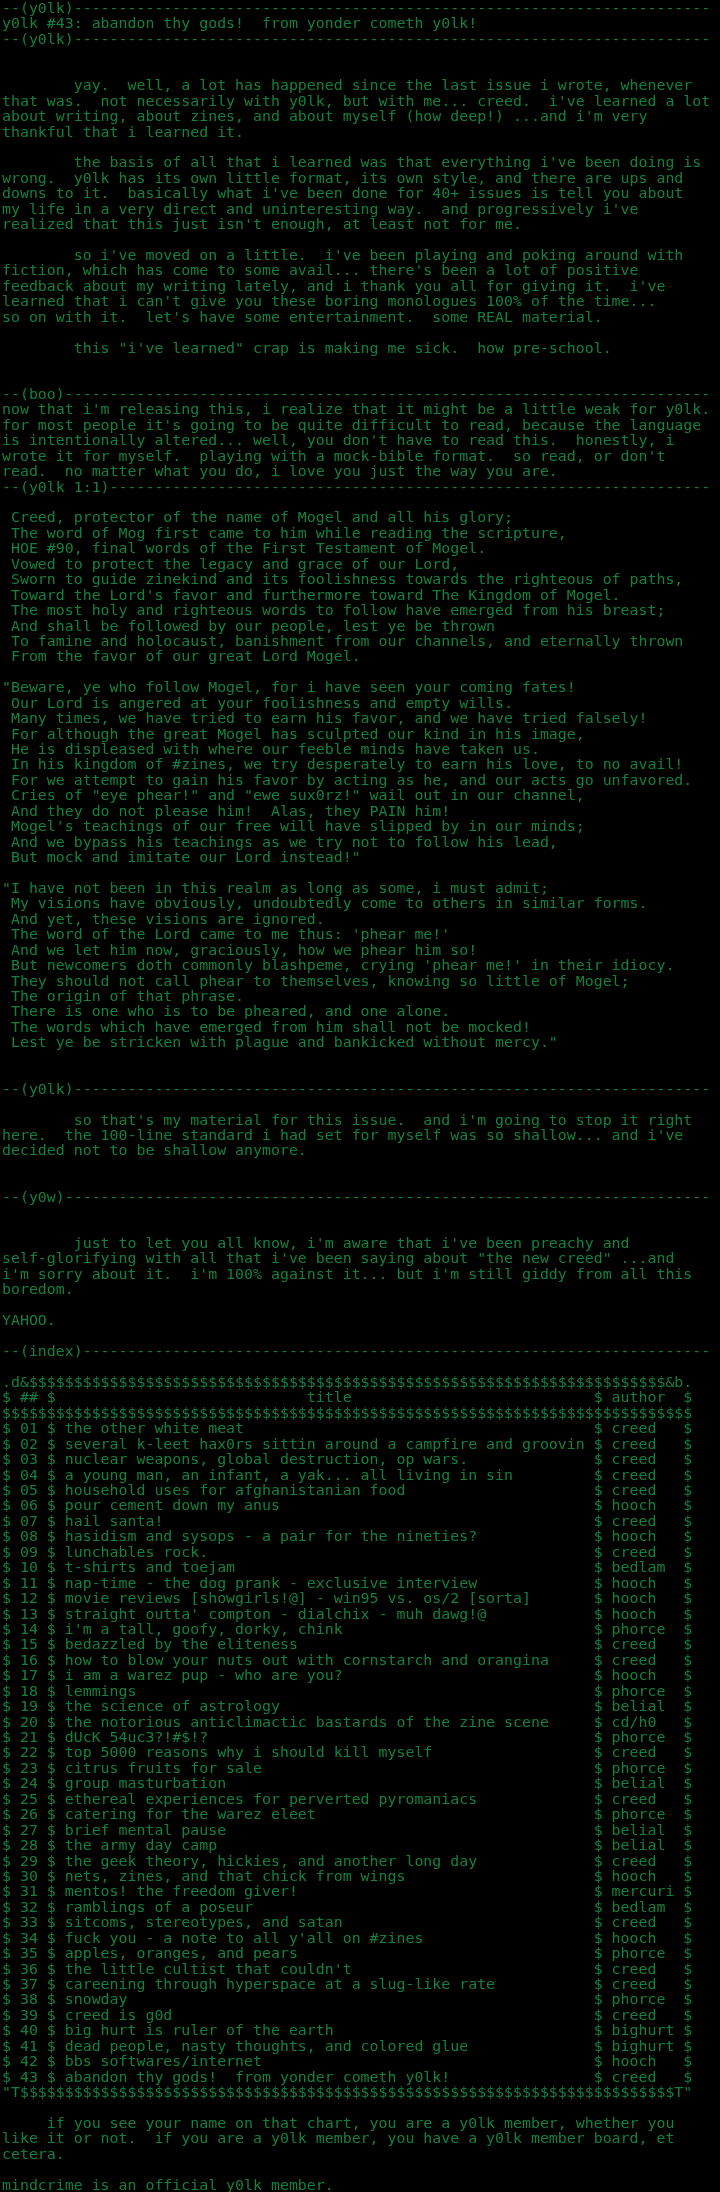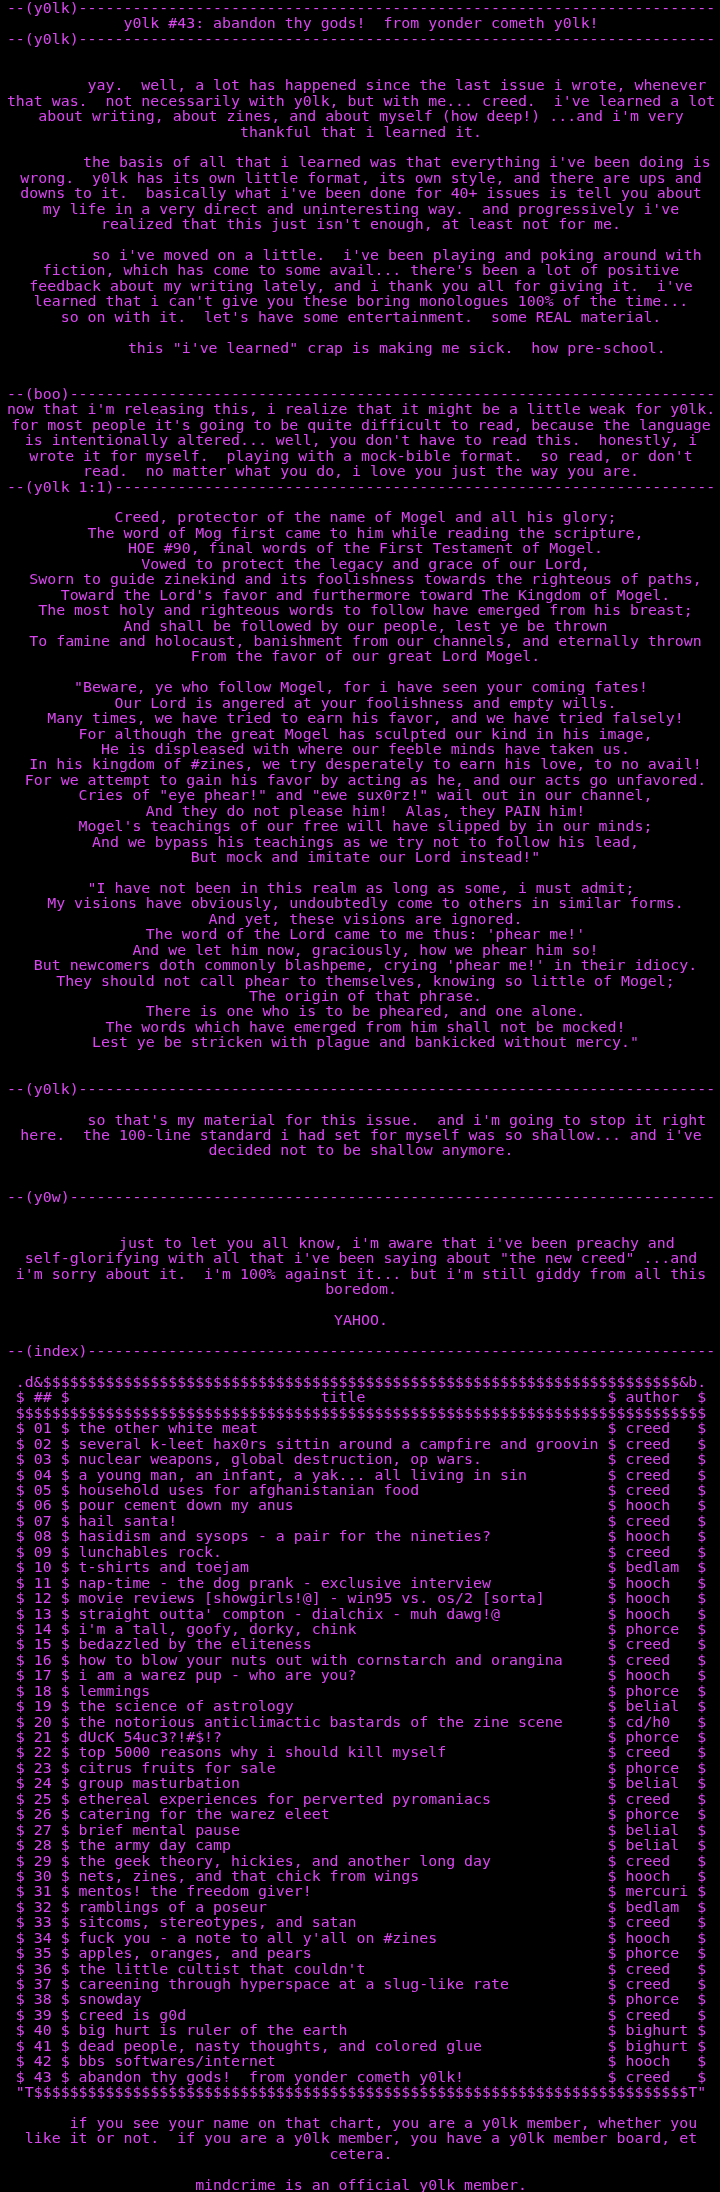--- a/index.html
+++ b/index.html
@@ -13,21 +13,21 @@
     line-height:15.43px;
     letter-spacing:0;
     color:#b4b4b4;
     white-space:pre;
   }
 </style>
 </head>
 <body style="background: rgb(0, 0, 0);">
 
 <div id="screen">
-  <pre style="color: #d946ef; text-align: center;">--(y0lk)-----------------------------------------------------------------------
+  <pre style="color: #15803d;">--(y0lk)-----------------------------------------------------------------------
 y0lk #43: abandon thy gods!  from yonder cometh y0lk!
 --(y0lk)-----------------------------------------------------------------------
 
 
         yay.  well, a lot has happened since the last issue i wrote, whenever
 that was.  not necessarily with y0lk, but with me... creed.  i've learned a lot
 about writing, about zines, and about myself (how deep!) ...and i'm very
 thankful that i learned it.
 
         the basis of all that i learned was that everything i've been doing is

